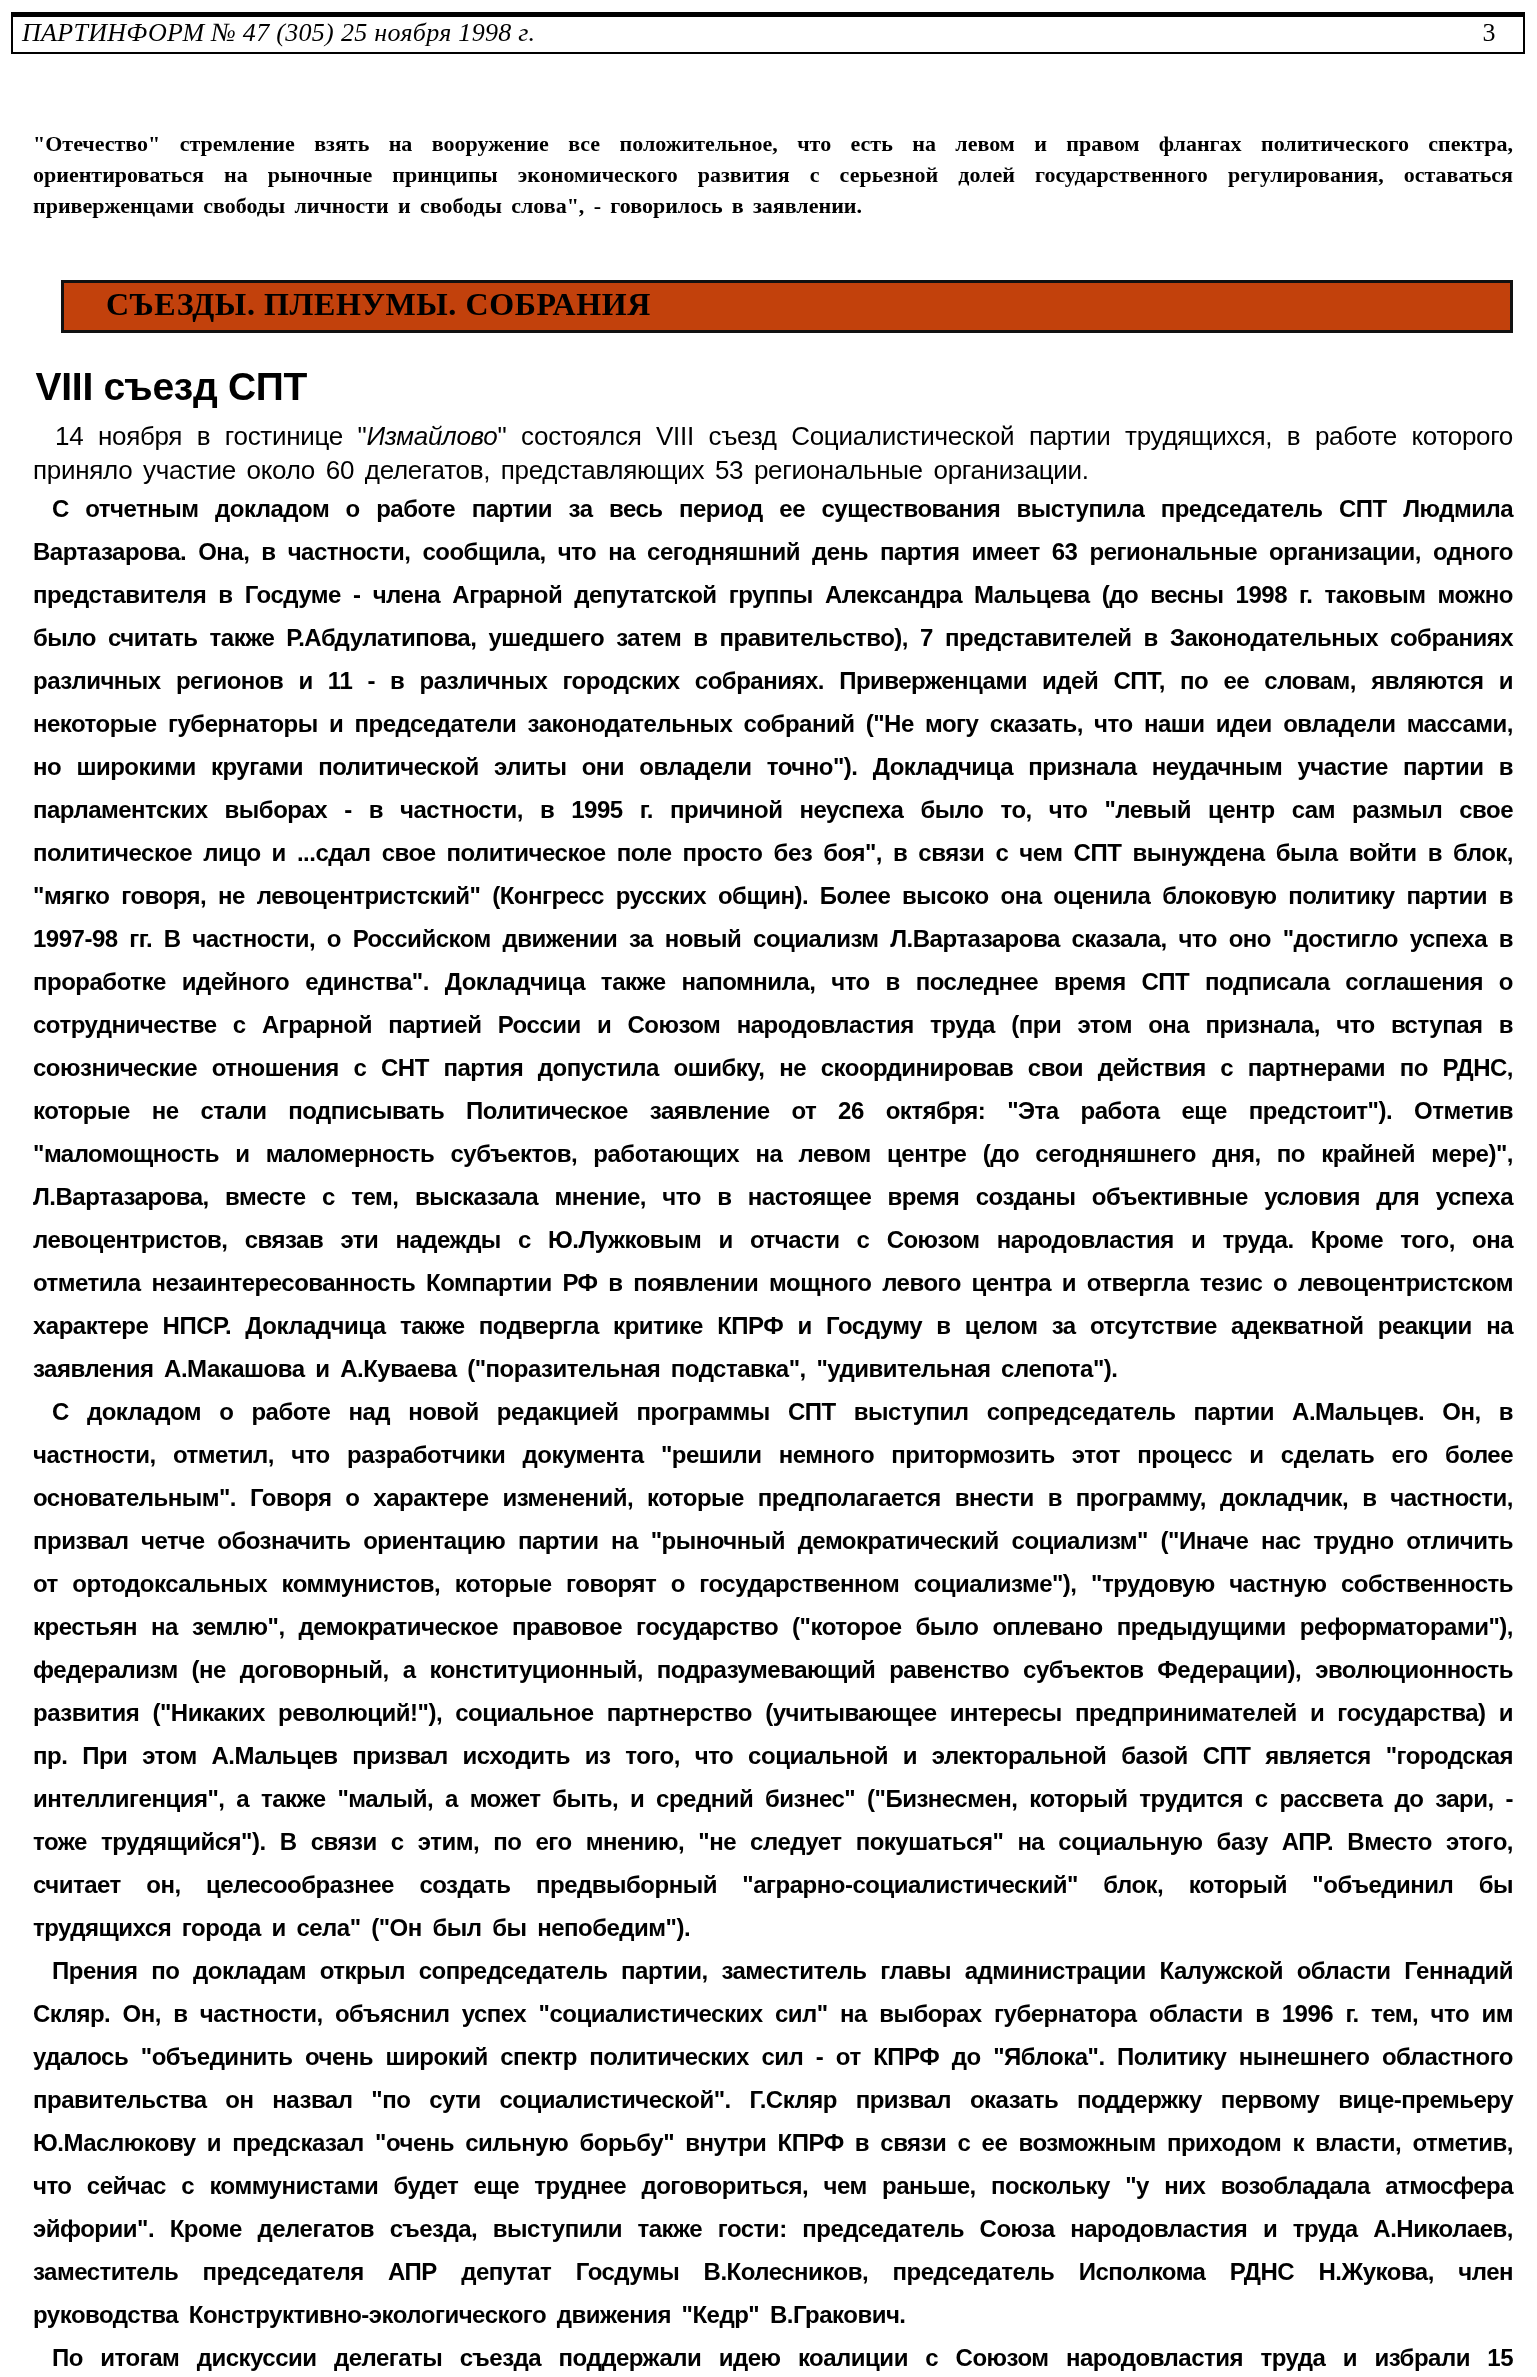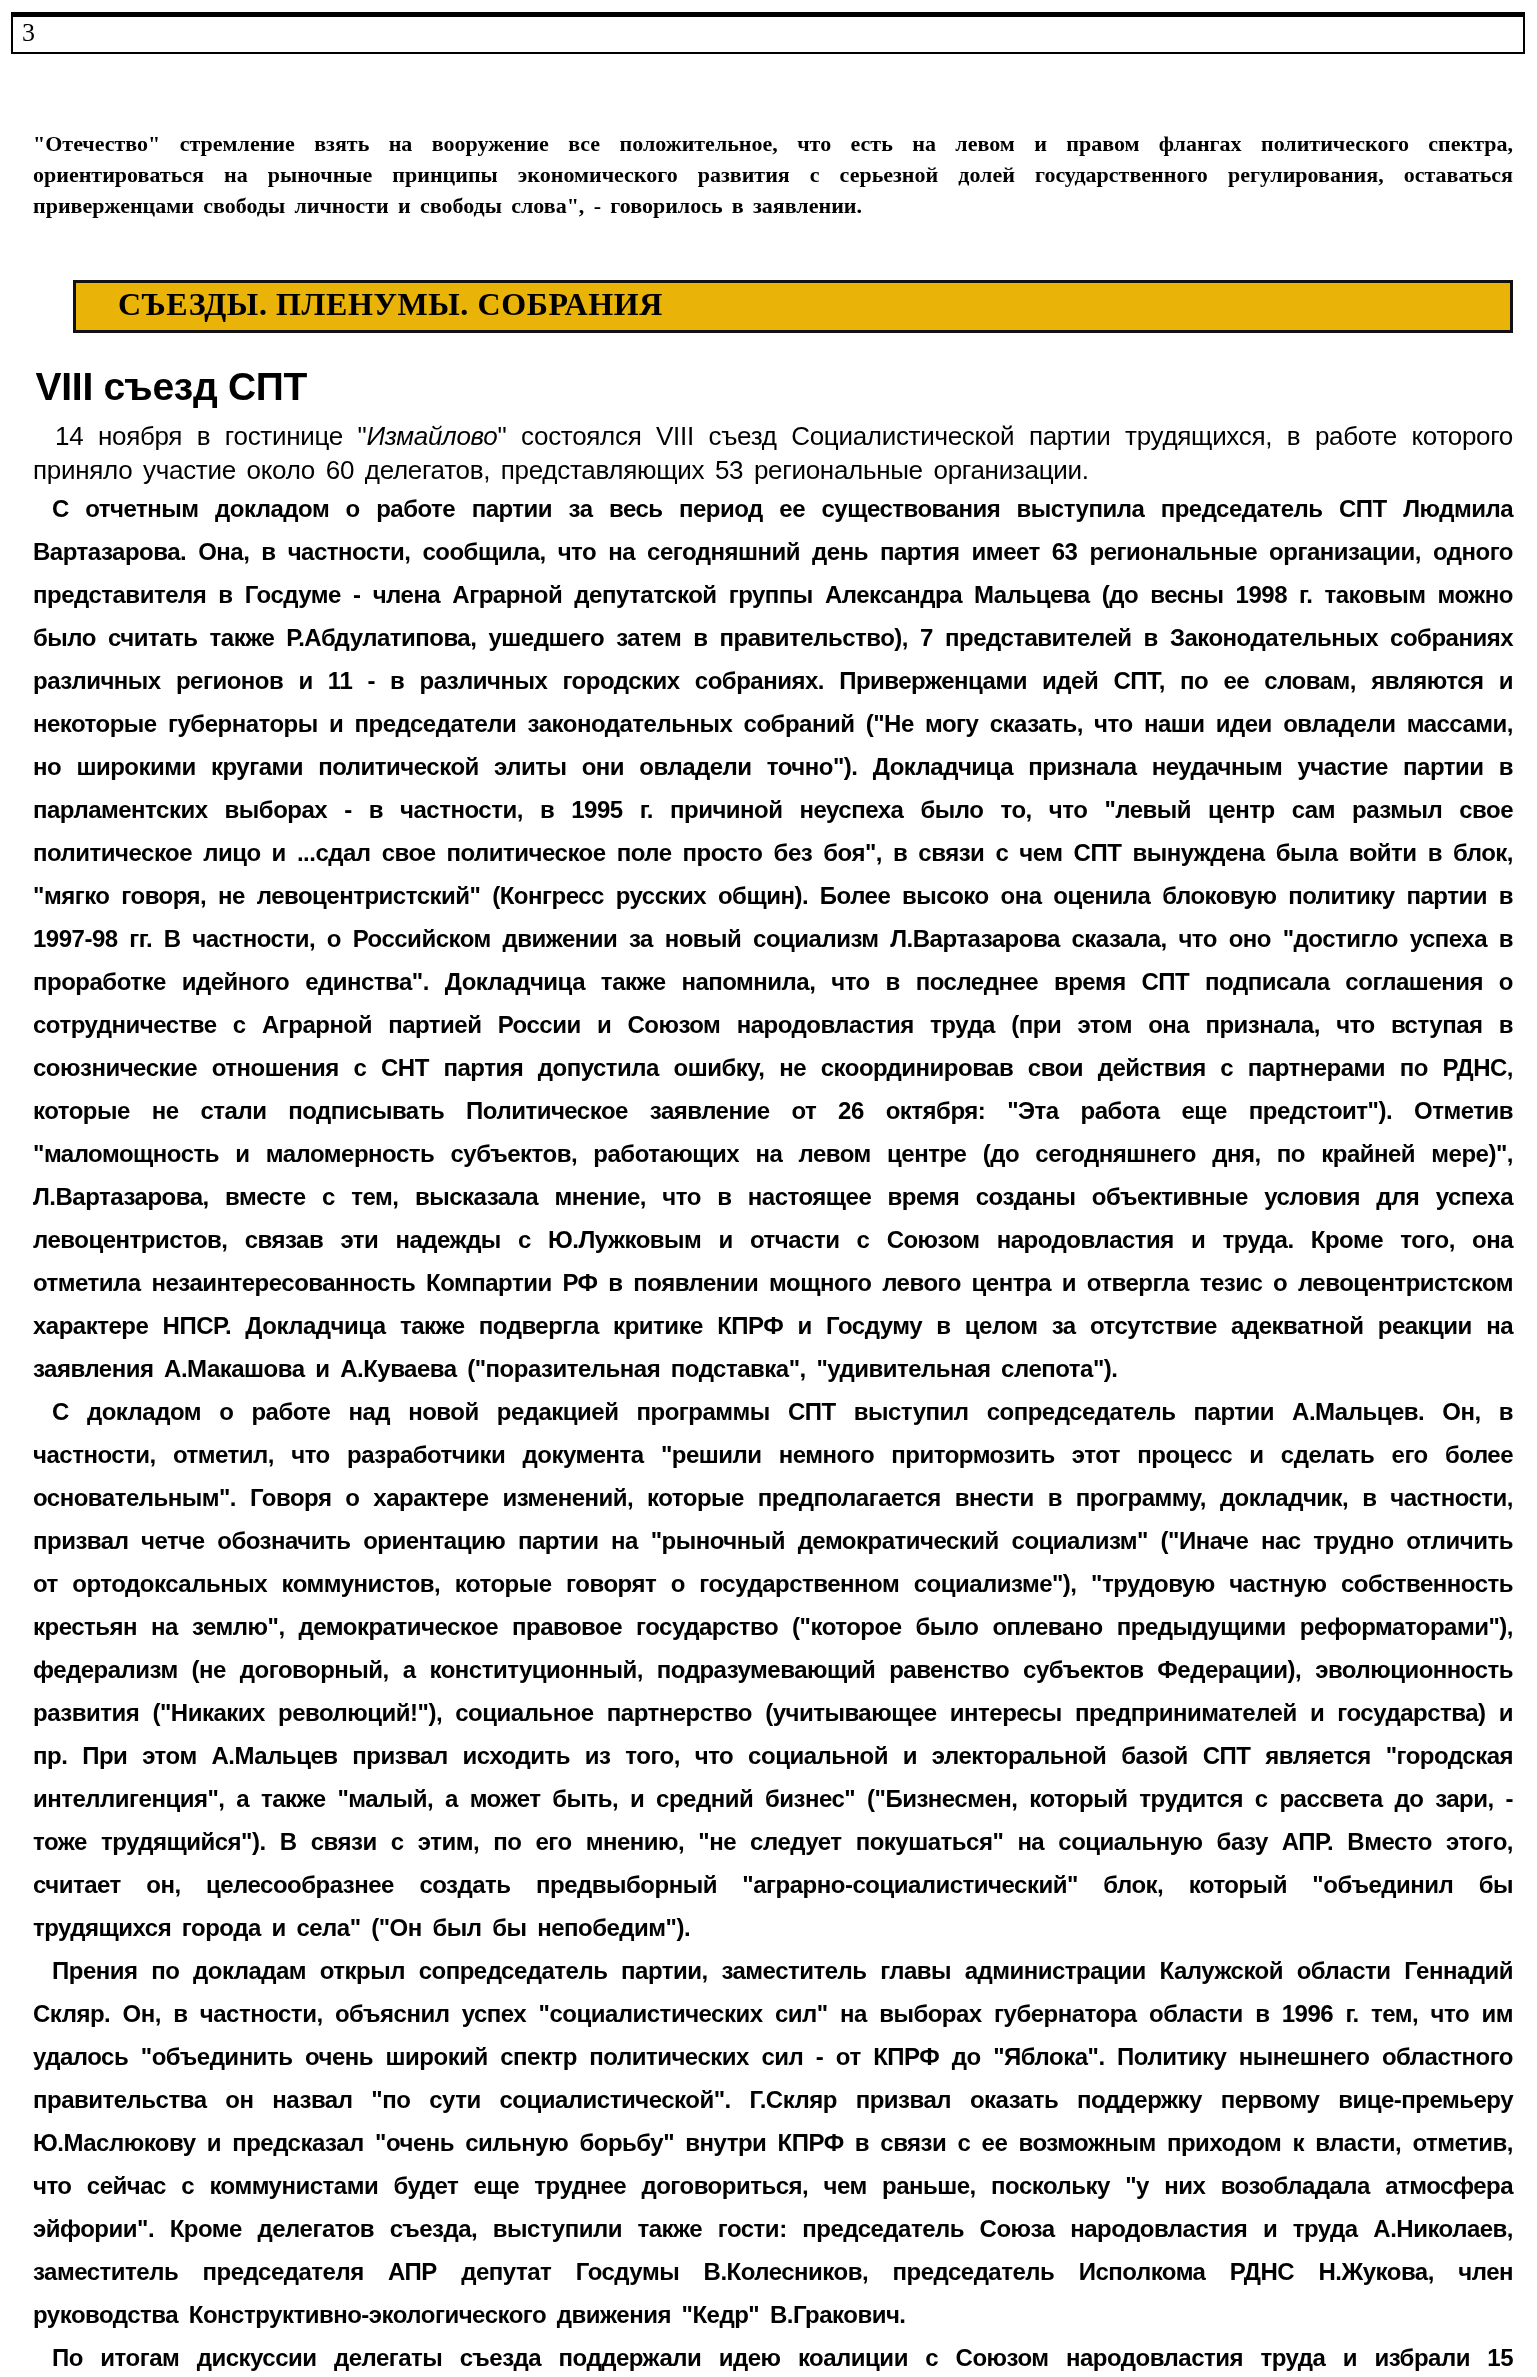--- a/index.html
+++ b/index.html
@@ -43,22 +43,22 @@
     font-family: "Liberation Serif", serif;
     font-weight: bold;
     font-size: 22px;
     line-height: 31px;
     text-align: justify;
     word-spacing: 3.8px;
   }
   
   .section-banner {
     box-sizing: border-box;
-    margin: 59px 0 0 40px;
-    background: #eab308;
+    margin: 59px 0 0 28px;
+    background: #c2410c;
     border: 3.2px solid #111111;
     padding: 3.8px 13px 6.4px 42px;
     font-family: "Liberation Serif", serif;
     font-weight: bold;
     font-size: 32px;
     letter-spacing: 0.6px;
   }
   .article-title {
     margin: 32px 0 0 2.6px;
     font-family: "Liberation Sans", sans-serif;
@@ -86,20 +86,21 @@
     letter-spacing: -0.5px;
     word-spacing: 4.5px;
   }
 </style>
 </head>
 <body>
 
 <div class="page">
 
   <header class="masthead">
+    <span class="masthead-title">ПАРТИНФОРМ № 47 (305) 25 ноября 1998 г.</span>
     <span class="page-number">3</span>
   </header>
 
   <p class="intro">"Отечество" стремление взять на вооружение все положительное, что есть на левом и правом флангах политического спектра, ориентироваться на рыночные принципы экономического развития с серьезной долей государственного регулирования, оставаться приверженцами свободы личности и свободы слова", - говорилось в заявлении.</p>
 
   <div class="section-banner">
     <span>СЪЕЗДЫ. ПЛЕНУМЫ. СОБРАНИЯ</span>
   </div>
 
   <h2 class="article-title">VIII съезд СПТ</h2>

